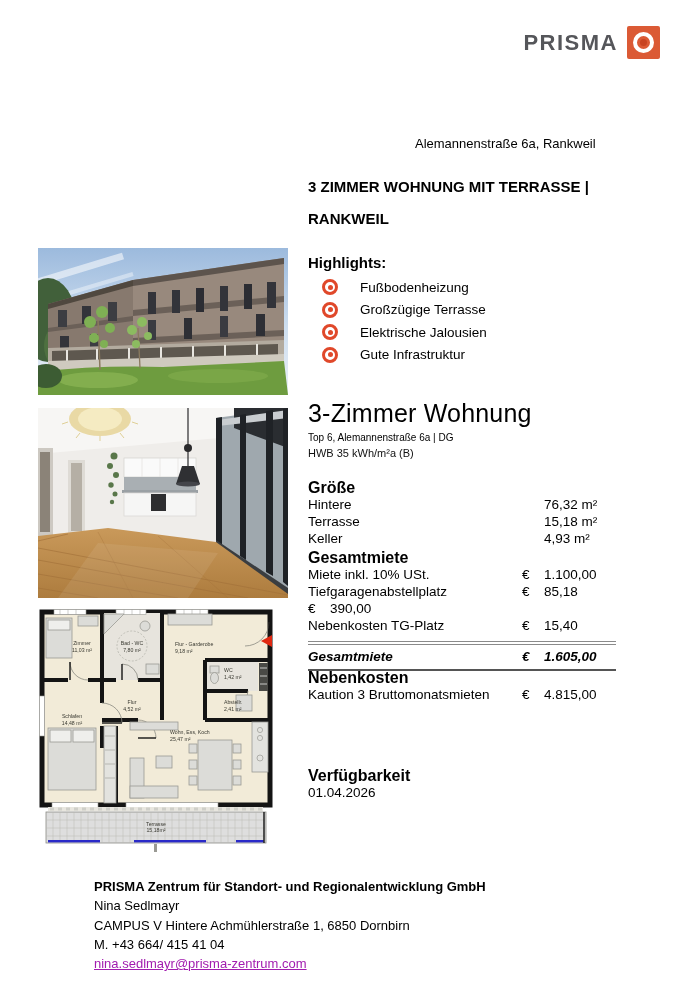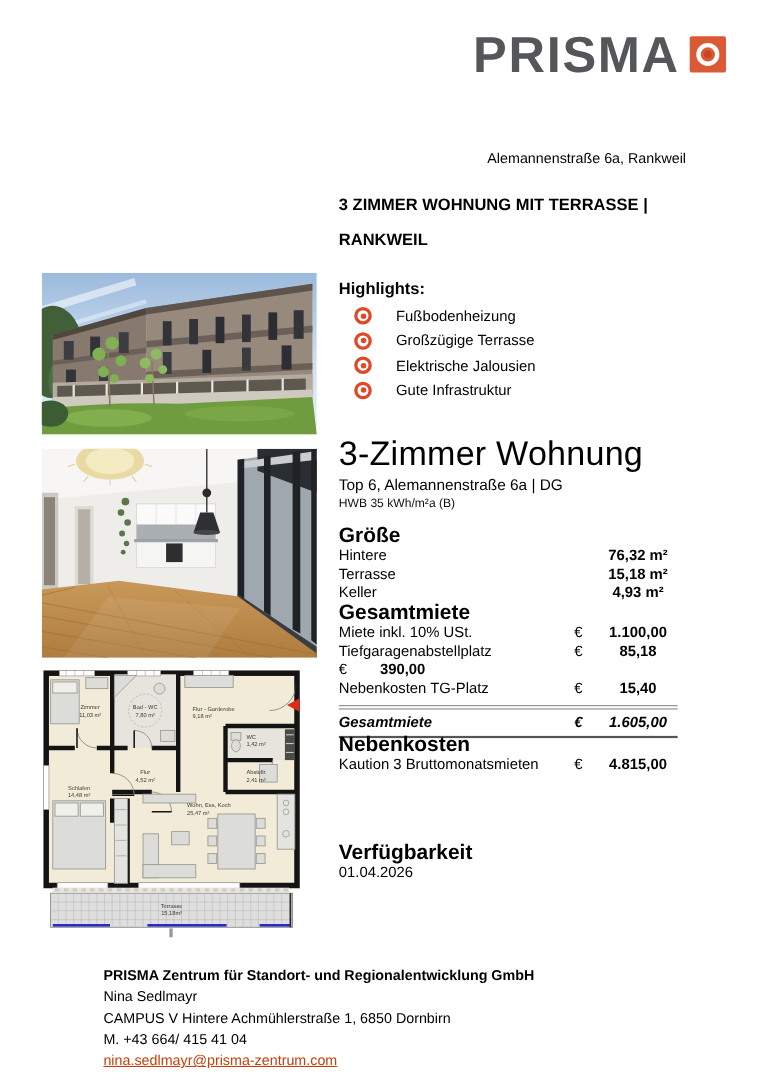--- a/index.html
+++ b/index.html
@@ -6,68 +6,68 @@
   html,body { background:#fff; }
   body {
     width:700px; height:990px; position:relative;
     font-family:"Liberation Sans", sans-serif; color:#000;
     overflow:hidden;
   }
   .abs { position:absolute; }
 
   
   .logo { top:26px; right:40px; display:flex; align-items:center; gap:9px; }
-  .logo-text { font-size:46px; font-weight:600; color:#55565A; letter-spacing:1.5px; line-height:1; }
+  .logo-text { font-size:22px; font-weight:600; color:#55565A; letter-spacing:1.5px; line-height:1; }
   .logo-icon { width:33px; height:33px; background:#DB5A35; border-radius:2px; position:relative; }
   .logo-icon::before { content:''; position:absolute; inset:6px; border:4px solid #fff; border-radius:50%; }
   .logo-icon::after { content:''; position:absolute; inset:13px; background:#C84422; border-radius:50%; }
 
-  .address { top:136px; left:415px; font-size:13px;margin-left:28px; }
+  .address { top:136px; left:415px; font-size:13px; }
 
   .title { top:171px; left:308px; width:340px; font-size:15px; font-weight:bold; line-height:31.5px; }
 
   
   .highlights { top:254px; left:308px; width:320px; }
   .highlights h3 { font-size:15px; font-weight:bold; margin-bottom:5px; }
   .hl-item { display:flex; align-items:center; height:22.5px; }
   .hl-bullet { width:16px; height:16px; border:3px solid #E0482A; border-radius:50%;
                position:relative; margin-left:14px; flex:0 0 auto; }
   .hl-bullet::after { content:''; position:absolute; inset:2.5px; background:#E0482A; border-radius:50%; }
   .hl-label { margin-left:22px; font-size:13.5px; }
 
   
   .apt { top:398px; left:308px; width:320px; }
-  .apt h1 { font-size:31px; font-weight:400; line-height:30px; letter-spacing:0.2px; }
-  .apt .sub { font-size:14px; margin-top:4px; }
+  .apt h1 { font-size:25px; font-weight:400; line-height:30px; letter-spacing:0.2px; }
+  .apt .sub { font-size:10px; margin-top:4px; }
   .apt .energy { font-size:11px; margin-top:4px; color:#111; }
 
   .sect { left:308px; width:308px; font-size:13.5px; }
-  .sect h4 { font-size:19px; font-weight:bold; line-height:17px; }
+  .sect h4 { font-size:16px; font-weight:bold; line-height:17px; }
   .row { display:flex; line-height:17px; }
   .row .lbl { flex:1; }
   .row .cur { width:22px; }
-  .row .val { width:72px; text-align:center;font-weight:bold; }
+  .row .val { width:72px; text-align:left; }
   .size-sect { top:479px; }
   .rent-sect { top:549px; }
   .rule { border-top:1px solid #8a8a8a; margin-top:7px; }
   .total-row { border-top:1px solid #8a8a8a; border-bottom:2px solid #555;
                margin-top:2px; padding:3px 0 4px; font-weight:bold; font-style:italic; }
   .neben-sect { top:669px; }
   .avail-sect { top:767px; }
 
   
   .photo-building { top:248px; left:38px; width:250px; height:147px; }
   .photo-interior { top:408px; left:38px; width:250px; height:190px; }
   .floorplan { top:608px; left:38px; width:236px; height:246px; }
   .photo-building svg, .photo-interior svg, .floorplan svg { display:block; }
 
   
   .footer { top:877px; left:82px; width:560px; font-size:13px; line-height:19.3px;margin-left:12px; }
   .footer .company { font-weight:bold; }
-  .footer a { color:#c2410c; text-decoration:underline; }
+  .footer a { color:#a21caf; text-decoration:underline; }
 
   .fp-label { font-size:5.2px; fill:#3a3a32; }
 </style>
 </head>
 <body>
 
 <div class="abs logo">
   <span class="logo-text">PRISMA</span>
   <span class="logo-icon"></span>
 </div>

